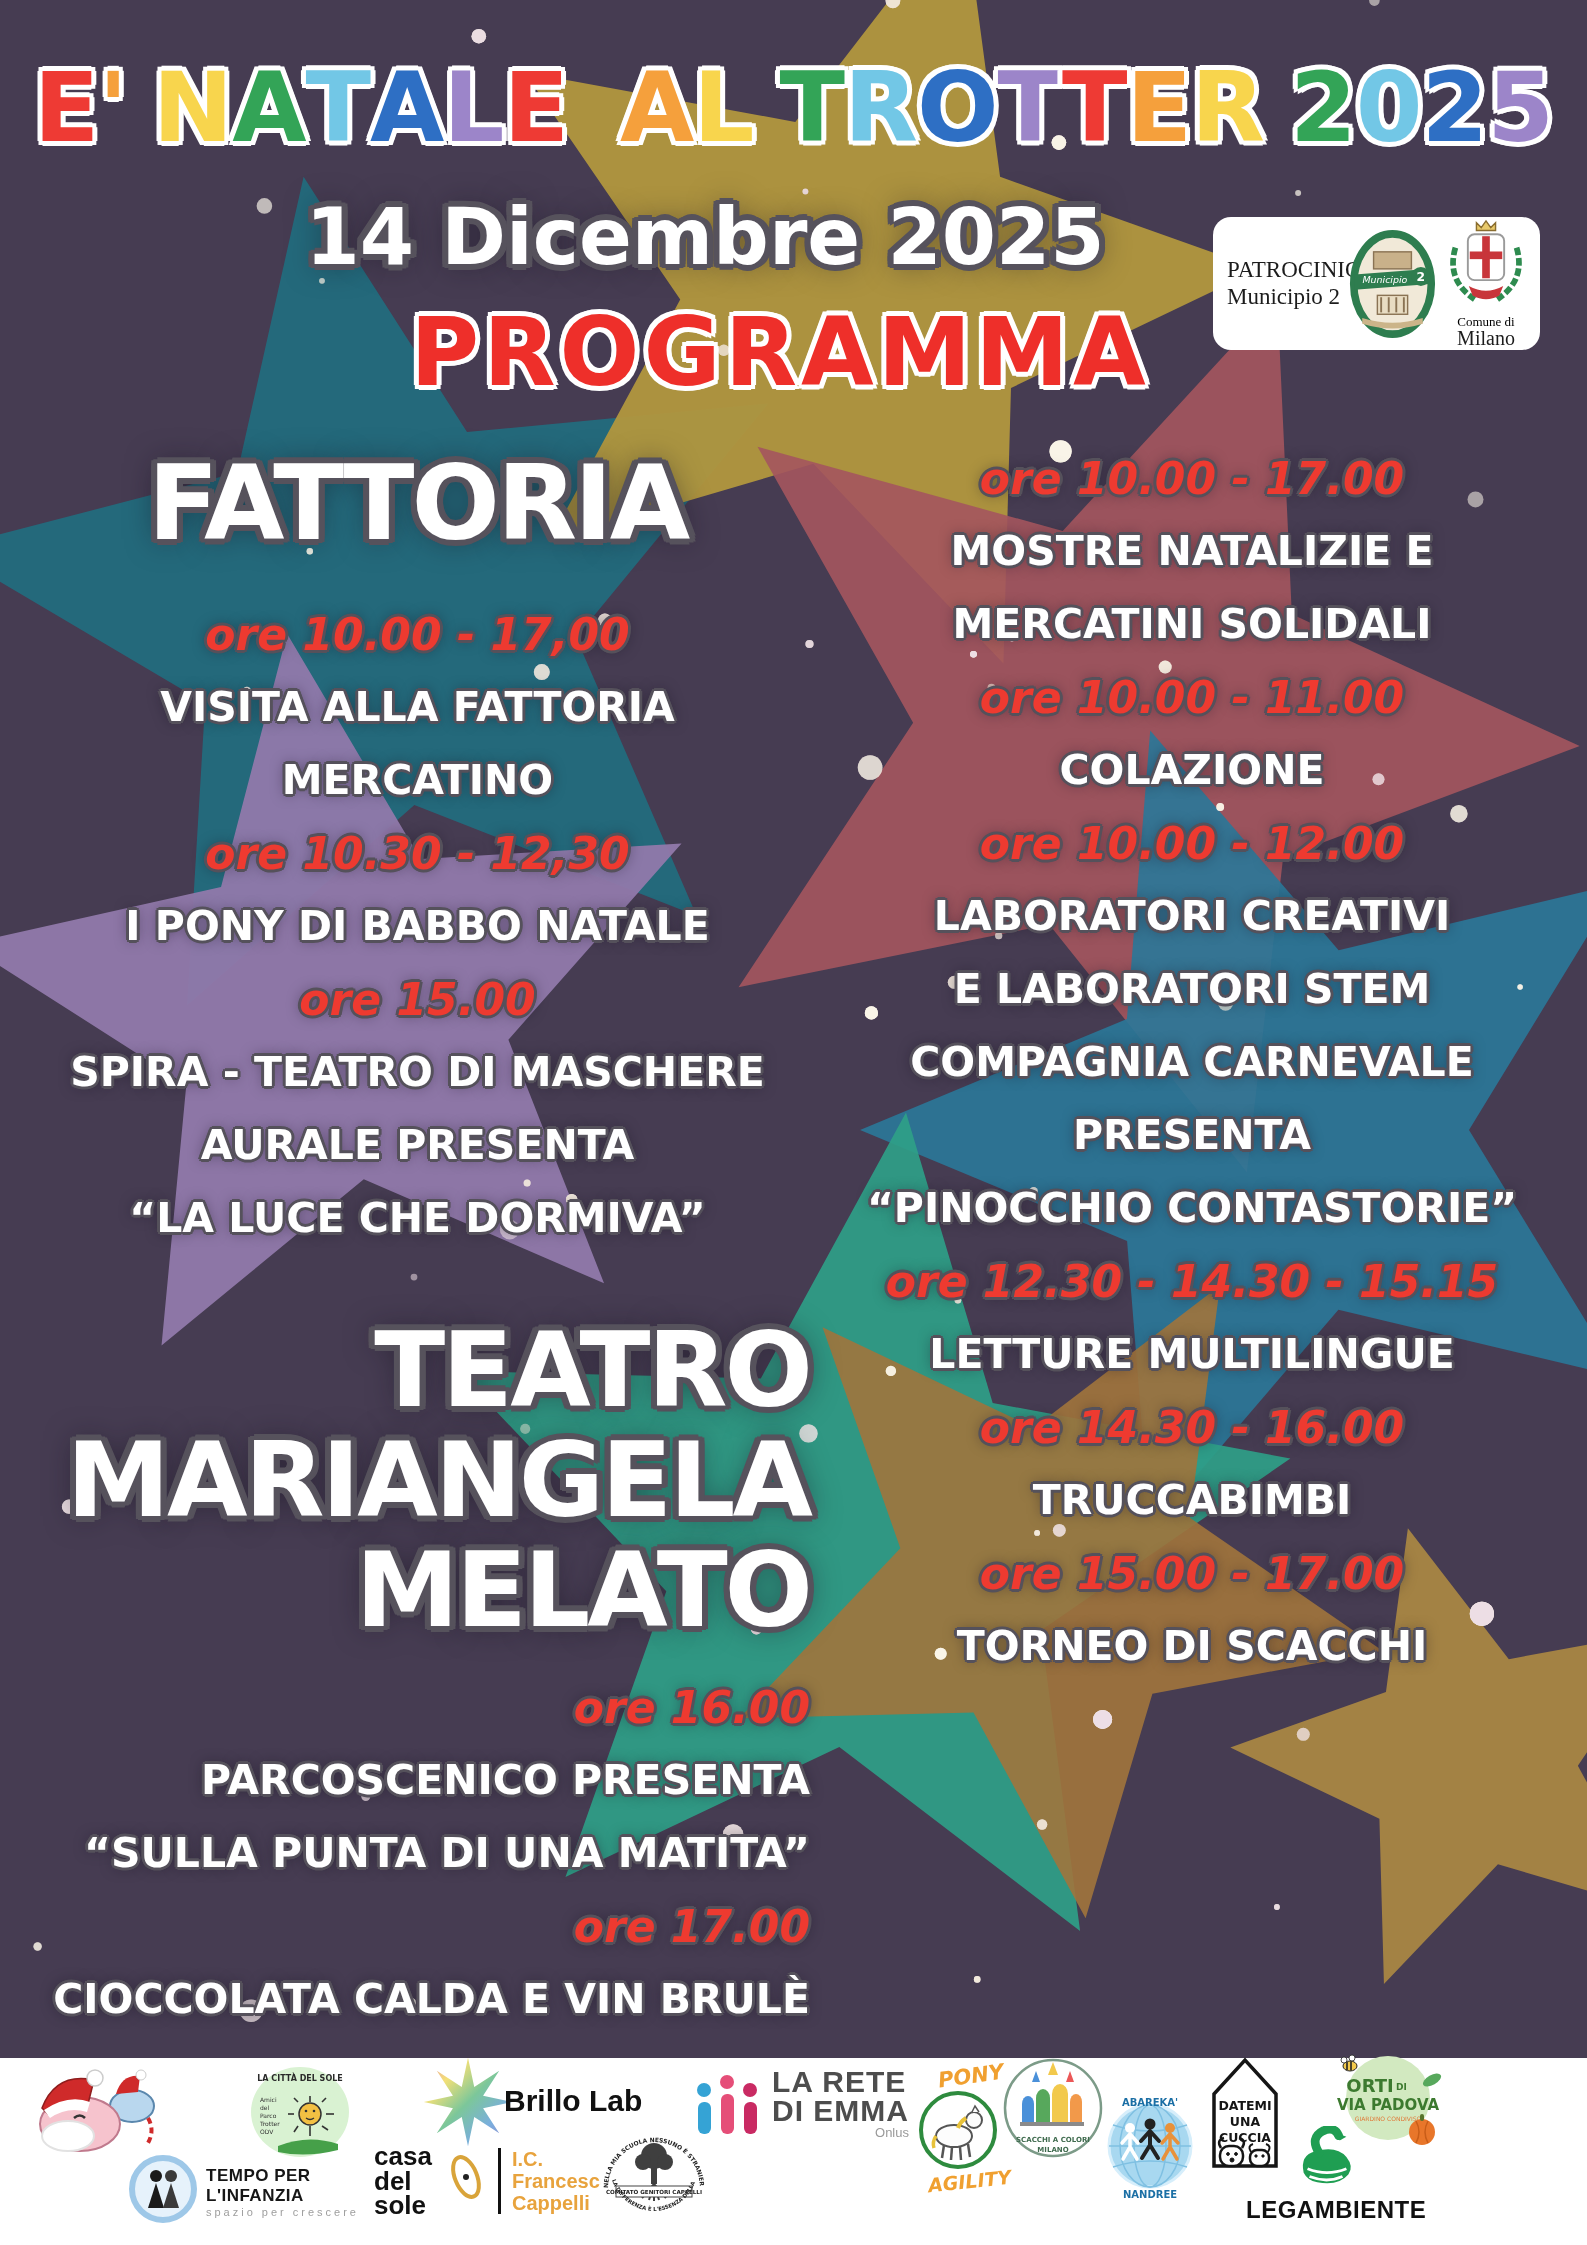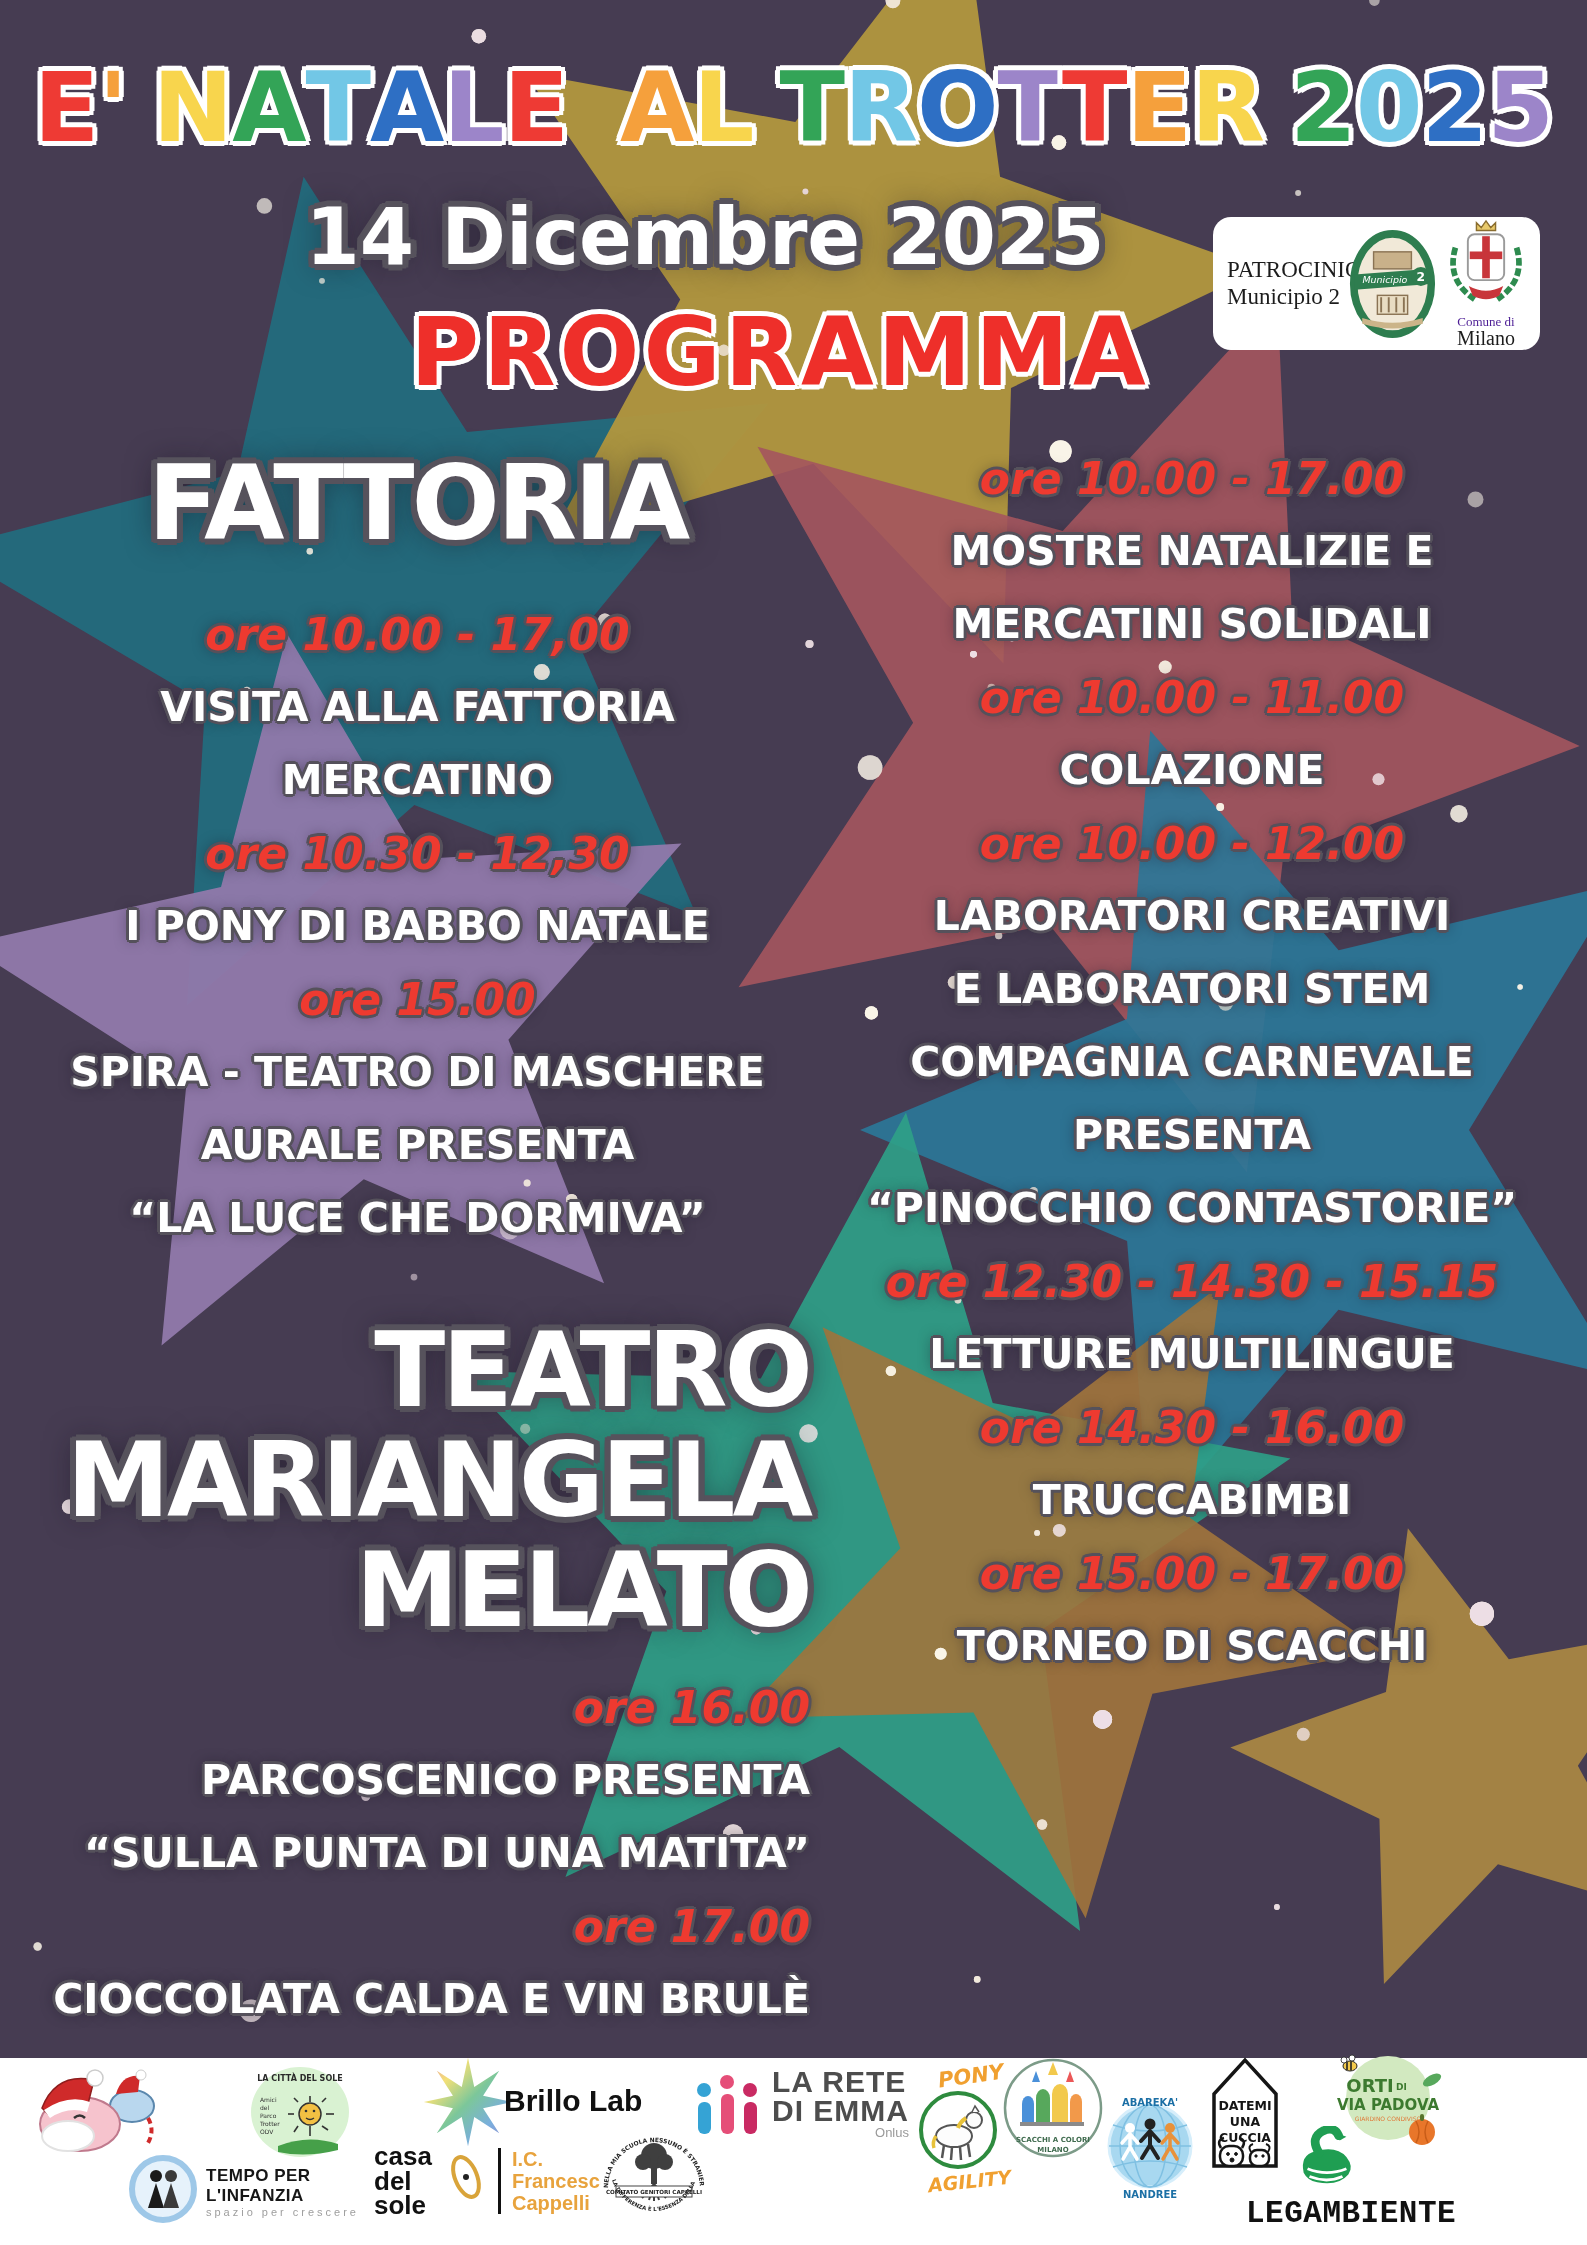--- a/index.html
+++ b/index.html
@@ -33,21 +33,21 @@
   #programma{position:absolute;top:298px;left:0;width:1560px;text-align:center;
     font-weight:800;font-size:94px;letter-spacing:4px;color:#ee2f2a;}
 
   
   #patrocinio{position:absolute;left:1213px;top:217px;width:327px;height:133px;
     background:#fff;border-radius:18px;display:flex;align-items:center;
     padding:0 8px;box-sizing:border-box;gap:4px;}
   .pat-text{font-family:"Liberation Serif",serif;font-size:23px;color:#1c1c1c;
     line-height:1.15;padding-left:6px;width:118px;}
   .comune-wrap{display:flex;flex-direction:column;align-items:center;line-height:1;}
-  .comune-t1{font-family:"Liberation Serif",serif;font-size:13px;color:#4c1d95;margin-top:10px;}
+  .comune-t1{font-family:"Liberation Serif",serif;font-size:13px;color:#000000;margin-top:10px;}
   .comune-t2{font-family:"Liberation Serif",serif;font-size:20px;color:#1c1c1c;}
 
   
   .col{position:absolute;text-align:center;}
   #col-left{left:25px;top:448px;width:785px;}
   #col-right{left:812px;top:442px;width:760px;}
   .heading{font-weight:800;}
   .hl{font-size:104px;line-height:110px;letter-spacing:-3px;}
   #col-left .section:nth-child(1) .heading{margin-bottom:40px;}
   #col-left .section:nth-child(2){margin-top:60px;text-align:right;}
@@ -67,22 +67,22 @@
   .casa-line{font-size:26px;font-weight:700;color:#111;line-height:.95;
     font-family:"Liberation Sans",sans-serif;}
   .ic-line{font-size:20px;font-weight:700;color:#e8a33d;line-height:1.1;
     font-family:"Liberation Sans",sans-serif;}
   .casa-bar{position:absolute;width:3px;height:66px;background:#111;}
   .rete-line{font-size:30px;font-weight:700;color:#4d4d4d;line-height:.95;
     letter-spacing:1px;font-family:"Liberation Sans",sans-serif;}
   .rete-sub{font-size:13px;color:#9a9a9a;text-align:right;font-family:"Liberation Sans",sans-serif;}
   .pony-top{font-size:21px;font-weight:800;font-style:italic;color:#f0a030;transform:rotate(-8deg);}
   .pony-bot{font-size:19px;font-weight:800;font-style:italic;color:#f0a030;transform:rotate(-6deg);}
-  .lega-title{font-size:31px;font-weight:800;color:#111;letter-spacing:.5px;
-    font-family:Liberation Mono, monospace;}
+  .lega-title{font-size:24px;font-weight:800;color:#111;letter-spacing:.5px;
+    font-family:Liberation Sans, sans-serif;}
 </style>
 </head>
 <body>
 
 <div class="poster">
 
   <svg id="bg-svg">
     <g id="stars-g">
         <polygon points="0,-100 26.5,-36.4 95.1,-30.9 42.8,13.9 58.8,80.9 0,45 -58.8,80.9 -42.8,13.9 -95.1,-30.9 -26.5,-36.4" fill="#236b7d" opacity="0.95" transform="translate(380,610) rotate(-10) scale(4.4)"></polygon>
         <polygon points="0,-100 26.5,-36.4 95.1,-30.9 42.8,13.9 58.8,80.9 0,45 -58.8,80.9 -42.8,13.9 -95.1,-30.9 -26.5,-36.4" fill="#b2973e" opacity="0.95" transform="translate(860,290) rotate(15) scale(4)"></polygon>

